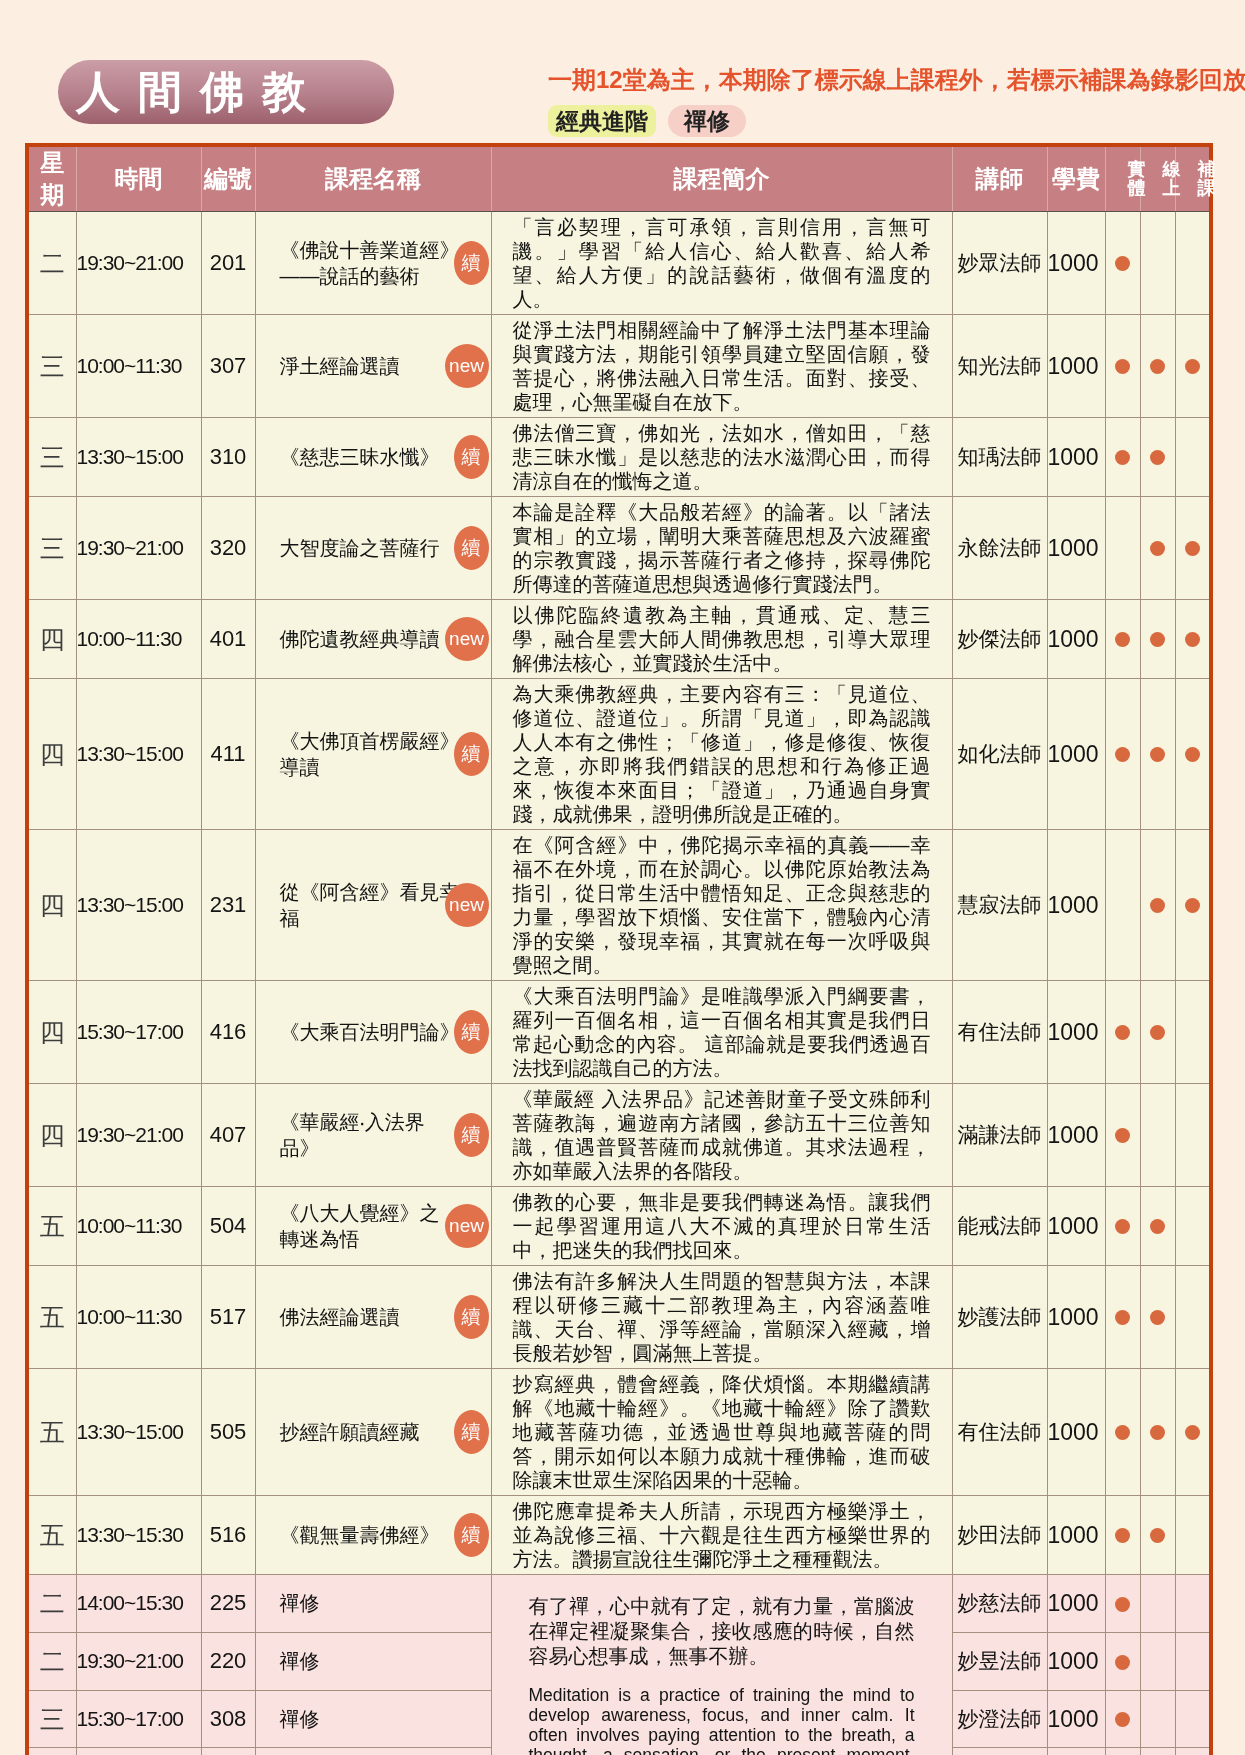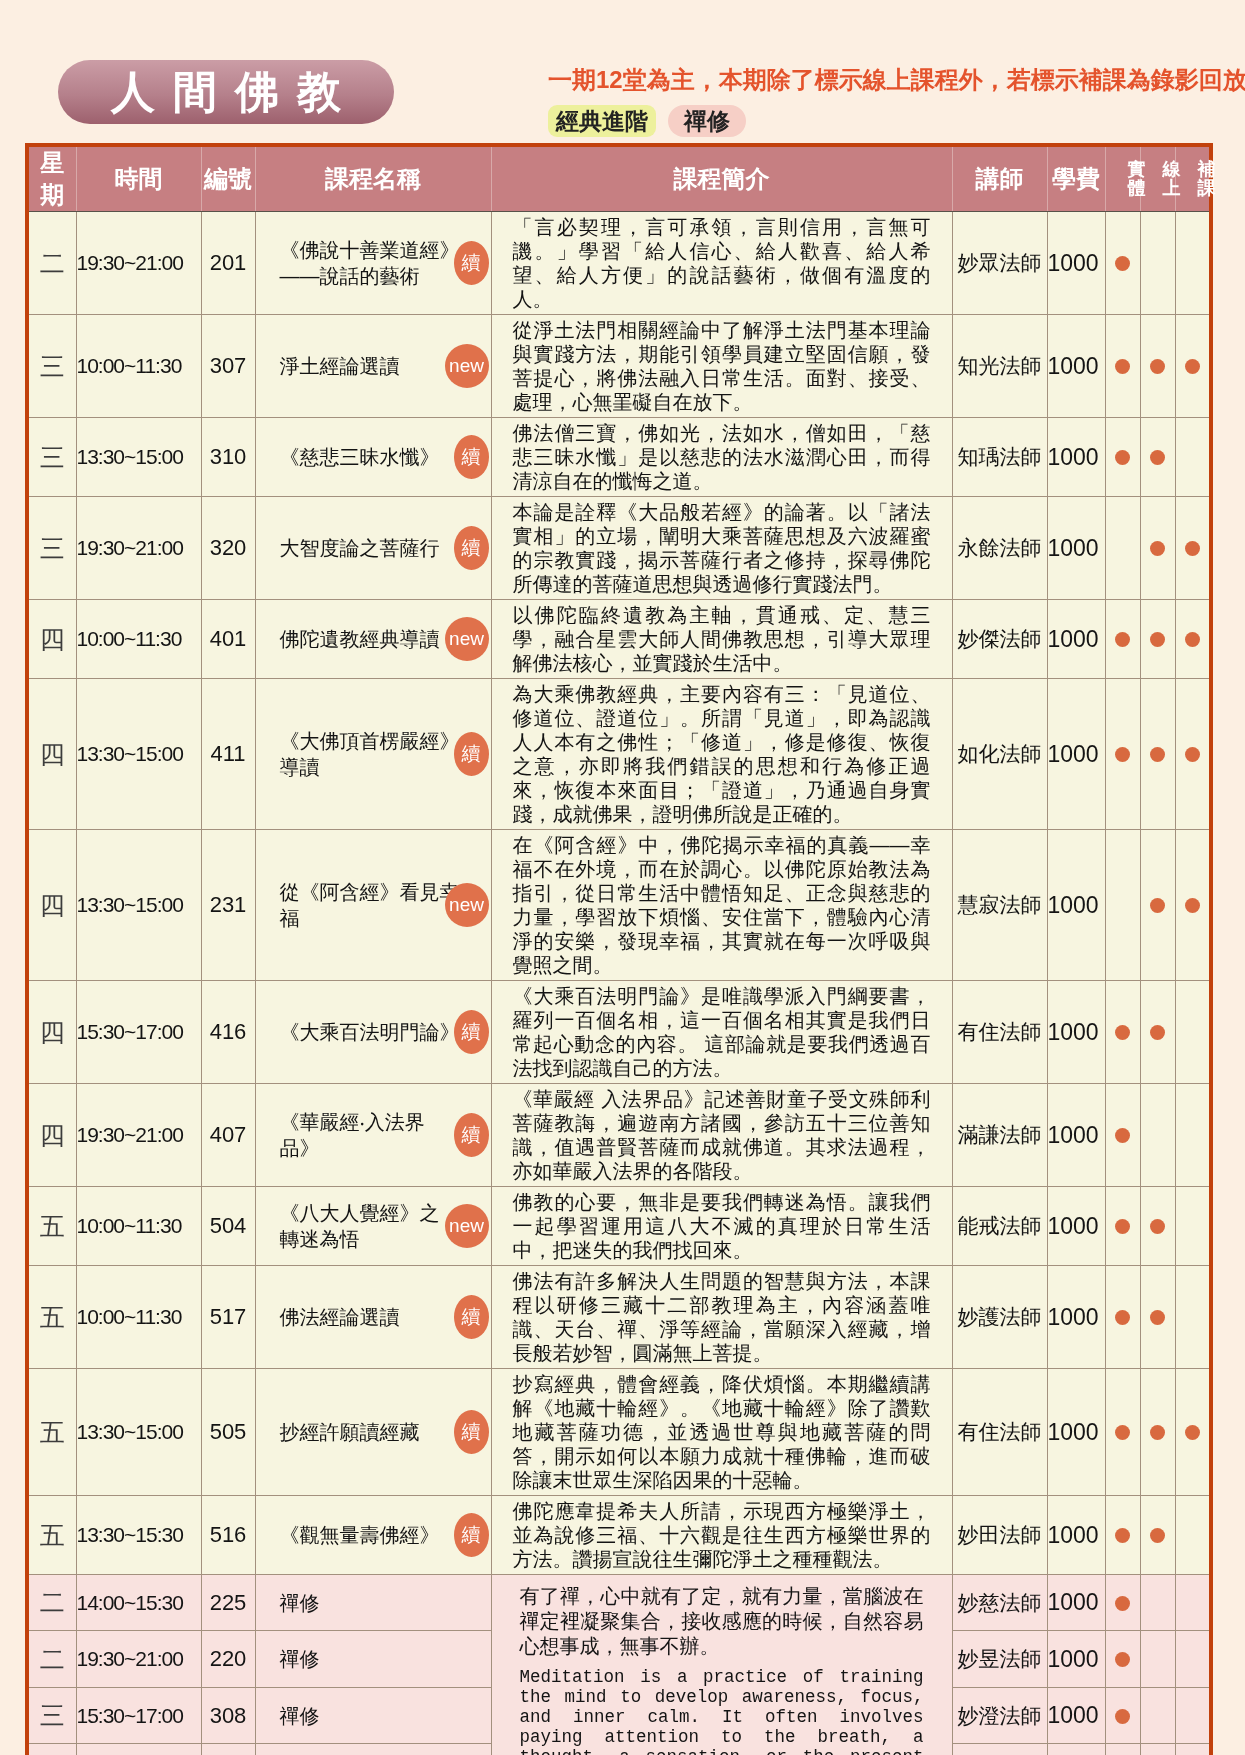--- a/index.html
+++ b/index.html
@@ -2,21 +2,21 @@
 <html><head>
 <meta charset="utf-8">
 <style>
   html,body{margin:0;padding:0;background:#fcefe2;}
   .page{position:relative;width:1245px;height:1755px;background:#fcefe2;overflow:hidden;
         font-family:"Liberation Sans",sans-serif;}
 
   
   .title-pill{position:absolute;left:58px;top:60px;width:336px;height:64px;border-radius:34px;
       background:linear-gradient(180deg,#cb9da6 0%,#b5808b 55%,#9d606d 100%);
-      display:flex;align-items:center;justify-content:center;
+      display:flex;align-items:center;
       color:#fff;font-size:44px;font-weight:bold;letter-spacing:18px;text-indent:18px;}
   .notes{position:absolute;left:548px;top:64px;width:672px;}
   .note1{color:#e4532c;font-size:24px;font-weight:bold;white-space:nowrap;}
   .note2row{margin-top:9px;display:flex;align-items:center;}
   .legend-badge{font-size:23px;font-weight:bold;color:#222;line-height:1.15;}
   .legend-classic{background:#edf09c;border-radius:9px;padding:3px 8px;}
   .legend-chan{background:#f6cfc6;border-radius:17px;padding:3px 16px;margin-left:12px;}
   .note2{color:#e4532c;font-size:24px;font-weight:bold;white-space:nowrap;margin-left:28px;}
 
   
@@ -33,21 +33,21 @@
   td.code{text-align:center;font-size:22px;}
   td.name{position:relative;padding:2px 4px 2px 24px;font-size:20px;line-height:26px;}
   td.name .nm{white-space:pre-line;display:inline-block;max-width:184px;}
   td.name .nm.wide{max-width:226px;}
   .badge{position:absolute;right:2px;top:50%;transform:translateY(-50%);
       background:#e0714b;color:#fff;display:flex;align-items:center;justify-content:center;
       border-radius:50%;}
   .badge.xu{width:35px;height:44px;font-size:19px;}
   .badge.new{width:44px;height:44px;font-size:19px;}
   td.desc{padding:3px 21px;font-size:20px;line-height:24px;text-align:justify;}
-  td.desc p{margin:7px;font-family:Liberation Mono, monospace;}
+  td.desc p{margin:16px;}
   td.desc p.zh{line-height:25px;}
   td.desc p.en{font-size:17.5px;line-height:20px;margin-top:3px;}
   td.teacher{text-align:center;font-size:21px;white-space:nowrap;}
   td.fee{text-align:left;font-size:23px;}
   td.dotc{text-align:center;height:36px;}
   .dot{display:inline-block;width:15px;height:15px;border-radius:50%;background:#d8693f;
       vertical-align:middle;}
 </style>
 </head>
 <body>

